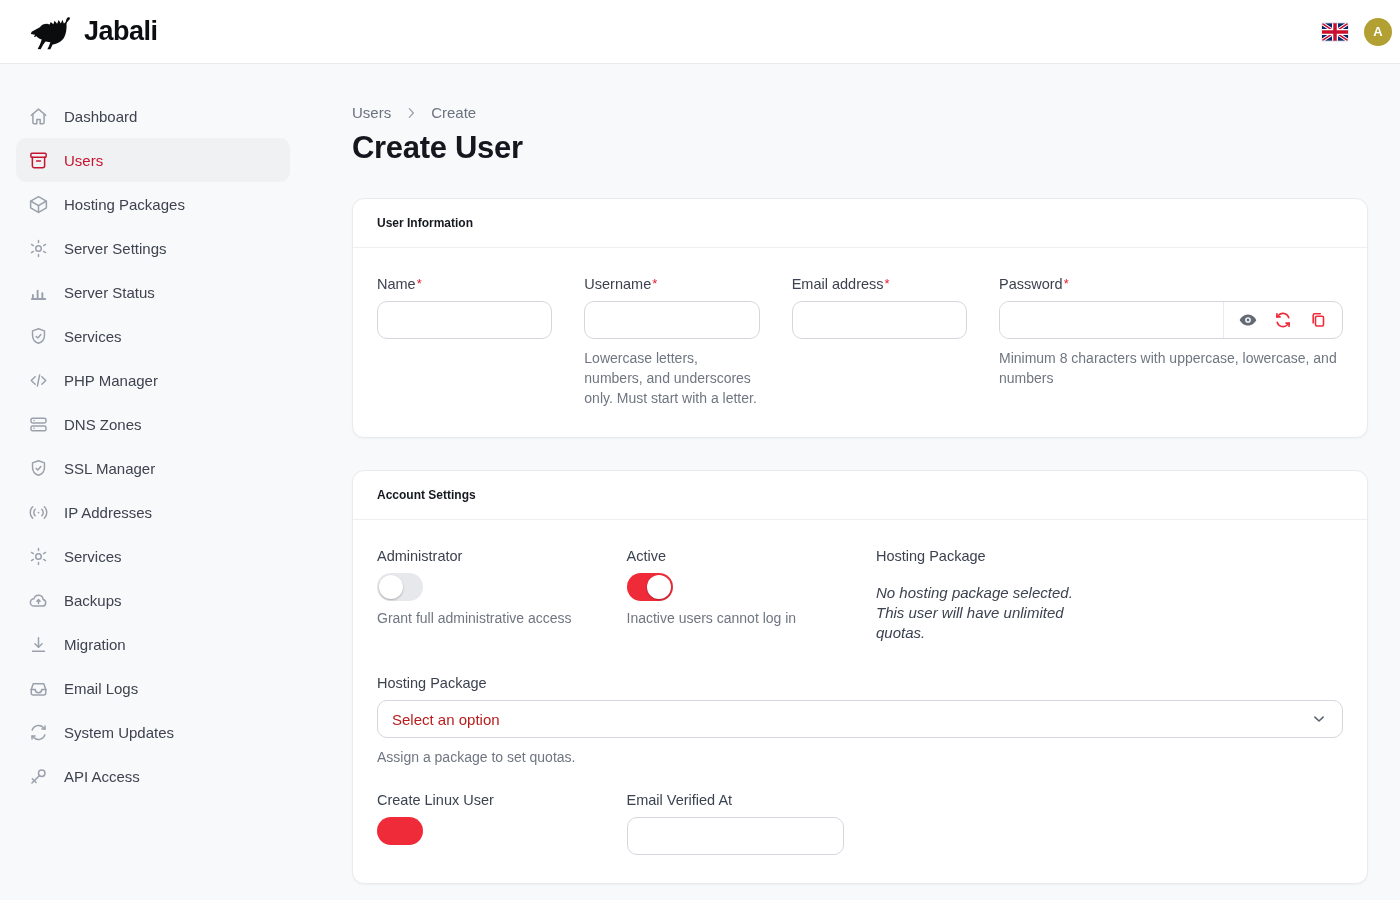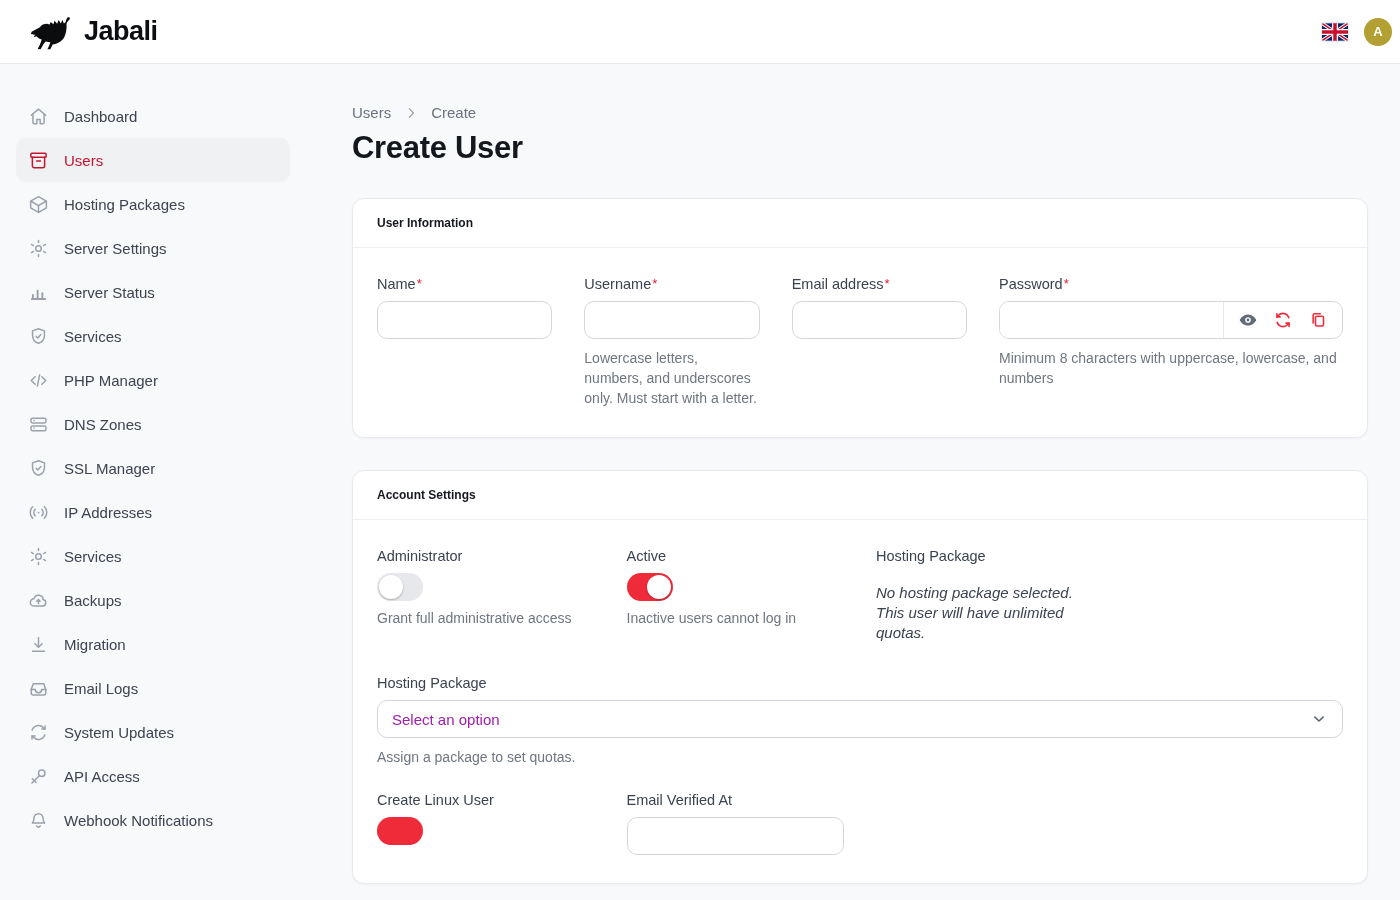--- a/index.html
+++ b/index.html
@@ -73,21 +73,21 @@
   .toggle.on { background: var(--accent-red, #ef2b3a); }
   .toggle.on .knob { left: 20px; }
   .toggle-help { font-size: 14px; color: #6f7681; margin-top: 9px; white-space: nowrap; }
   .pkg-info { font-size: 15px; color: #3b4250; line-height: 1.35; max-width: 212px; margin-top: 19px; font-style: italic; }
 
   .row-b { margin-top: 32px; }
   .row-c { margin-top: 24px; }
   .select { width: 100%; height: 38px; border: 1px solid #d3d7dd; border-radius: 10px;
     background: #fff; display: flex; align-items: center; justify-content: space-between;
     padding: 0 14px; cursor: pointer; }
-  .select .ph { font-size: 15px; color: #a21caf; }
+  .select .ph { font-size: 15px; color: #b91c1c; }
   .select svg, .date-field svg { width: 18px; height: 18px; color: #5b6472; }
   .date-field { width: 100%; height: 38px; border: 1px solid #d3d7dd; border-radius: 10px;
     background: #fff; display: flex; align-items: center; justify-content: space-between;
     padding: 0 12px; cursor: pointer; }
 </style>
 </head>
 <body>
 
 <div class="header">
   <div class="brand">
@@ -264,29 +264,20 @@
         <div class="side-item">
           <span class="s-icon">
             <svg viewBox="0 0 24 24" fill="none" stroke="currentColor" stroke-width="1.7" stroke-linecap="round" stroke-linejoin="round">
               <circle cx="15.7" cy="8.3" r="3.7"></circle>
               <path d="M12.9 11.1 4.5 19.5"></path>
               <path d="m7.2 16.8 2 2M4.9 14.5l2 2"></path>
             </svg>
           </span>
           <span>API Access</span>
         </div>
-        <div class="side-item">
-          <span class="s-icon">
-            <svg viewBox="0 0 24 24" fill="none" stroke="currentColor" stroke-width="1.7" stroke-linecap="round" stroke-linejoin="round">
-              <path d="M12 4.2a5.2 5.2 0 0 0-5.2 5.2c0 2.9-.9 4.4-1.8 5.5h14c-.9-1.1-1.8-2.6-1.8-5.5A5.2 5.2 0 0 0 12 4.2z"></path>
-              <path d="M10.1 18.3a2 2 0 0 0 3.8 0"></path>
-            </svg>
-          </span>
-          <span>Webhook Notifications</span>
-        </div>
       </div>
   </nav>
 
   <main class="main">
     <div class="breadcrumb">
       <span class="crumb-link">Users</span>
       <svg viewBox="0 0 24 24" fill="none" stroke="currentColor" stroke-width="2" stroke-linecap="round" stroke-linejoin="round">
           <path d="m9.5 5.5 6 6.5-6 6.5"></path>
         </svg>
       <span>Create</span>

